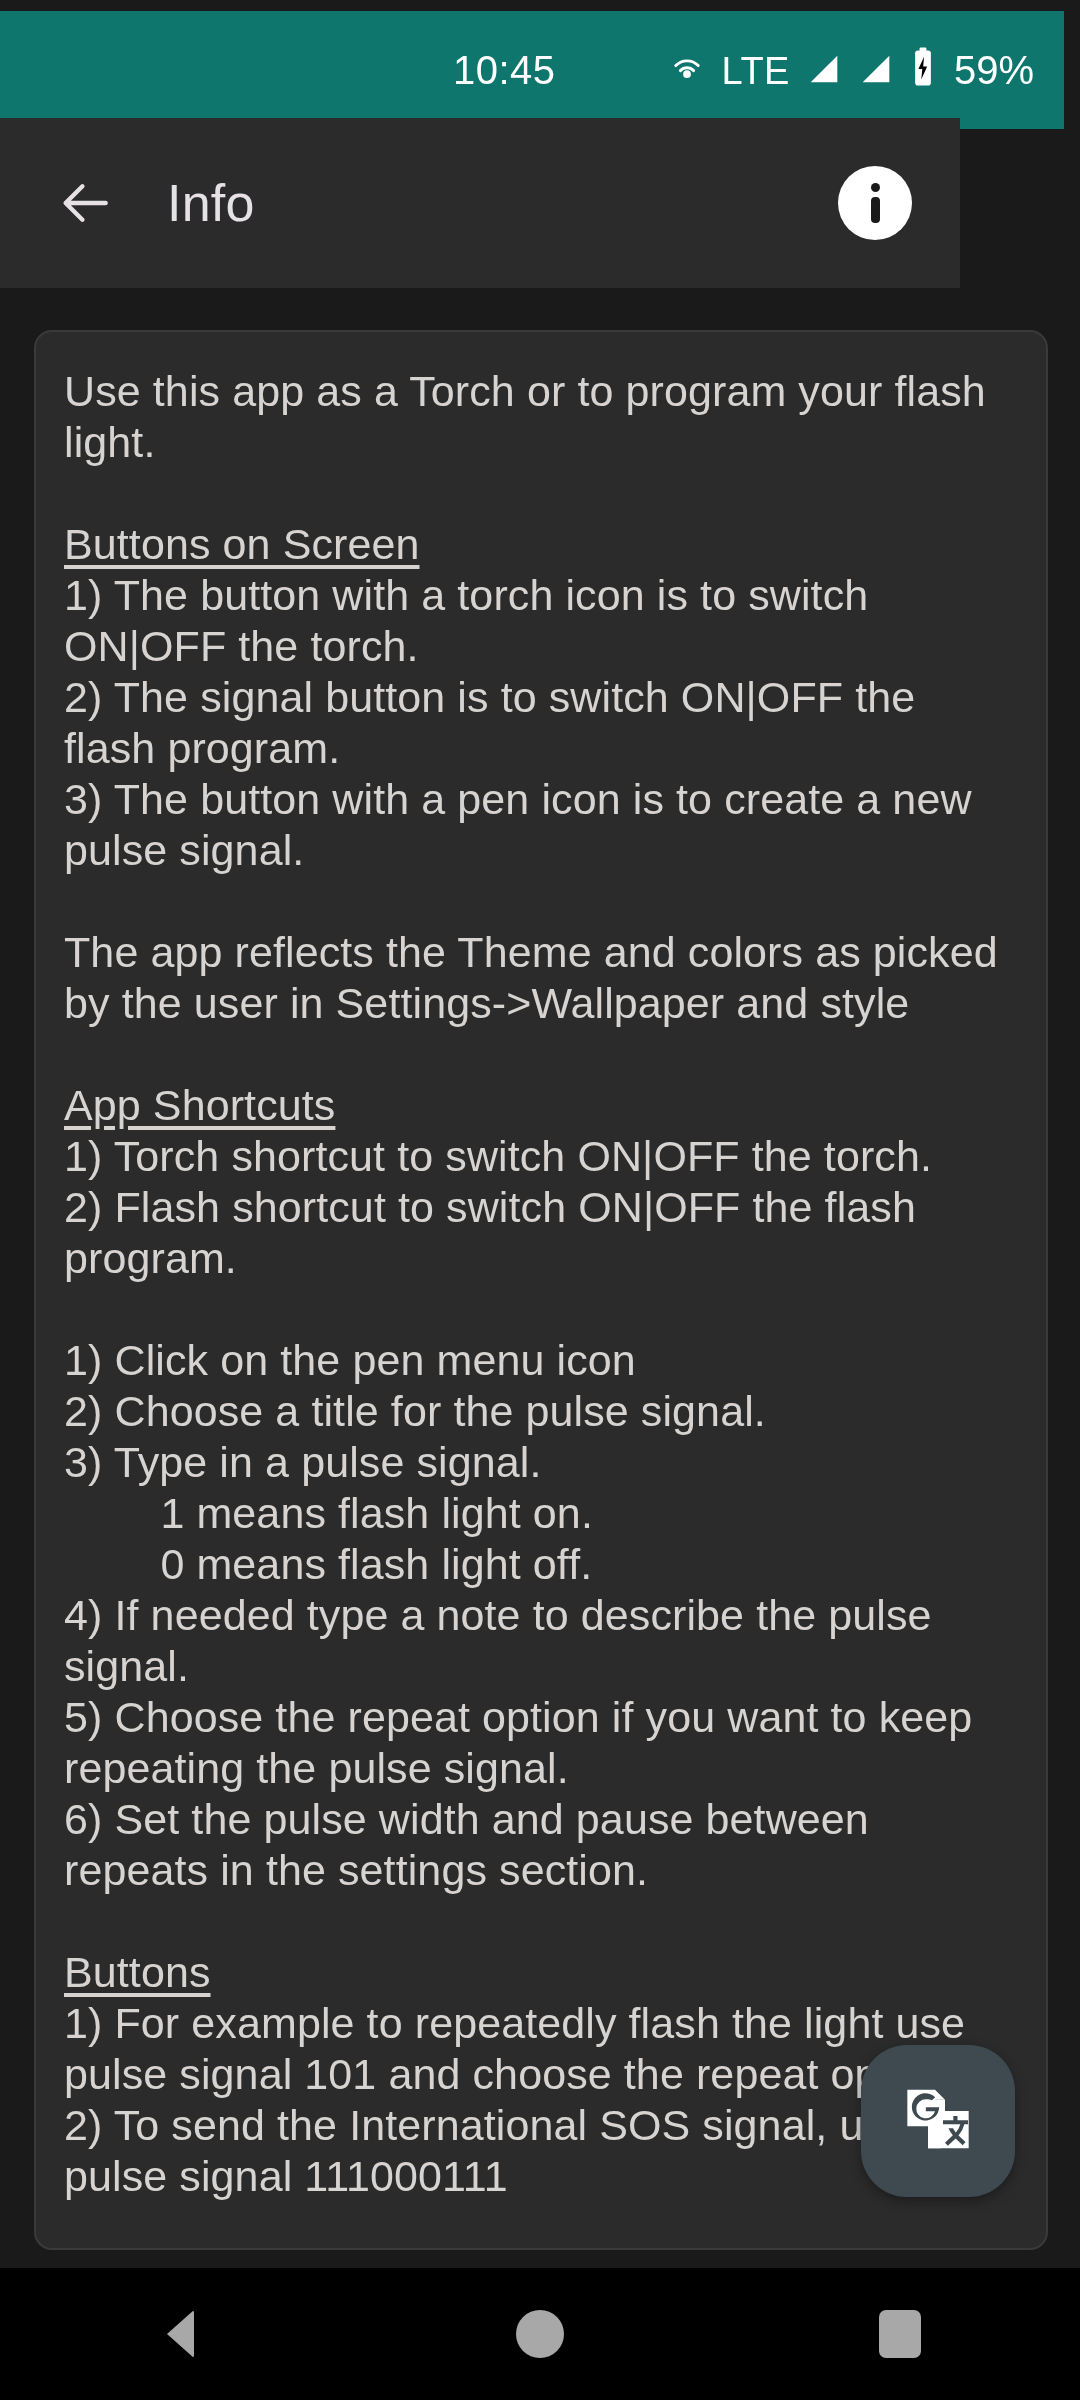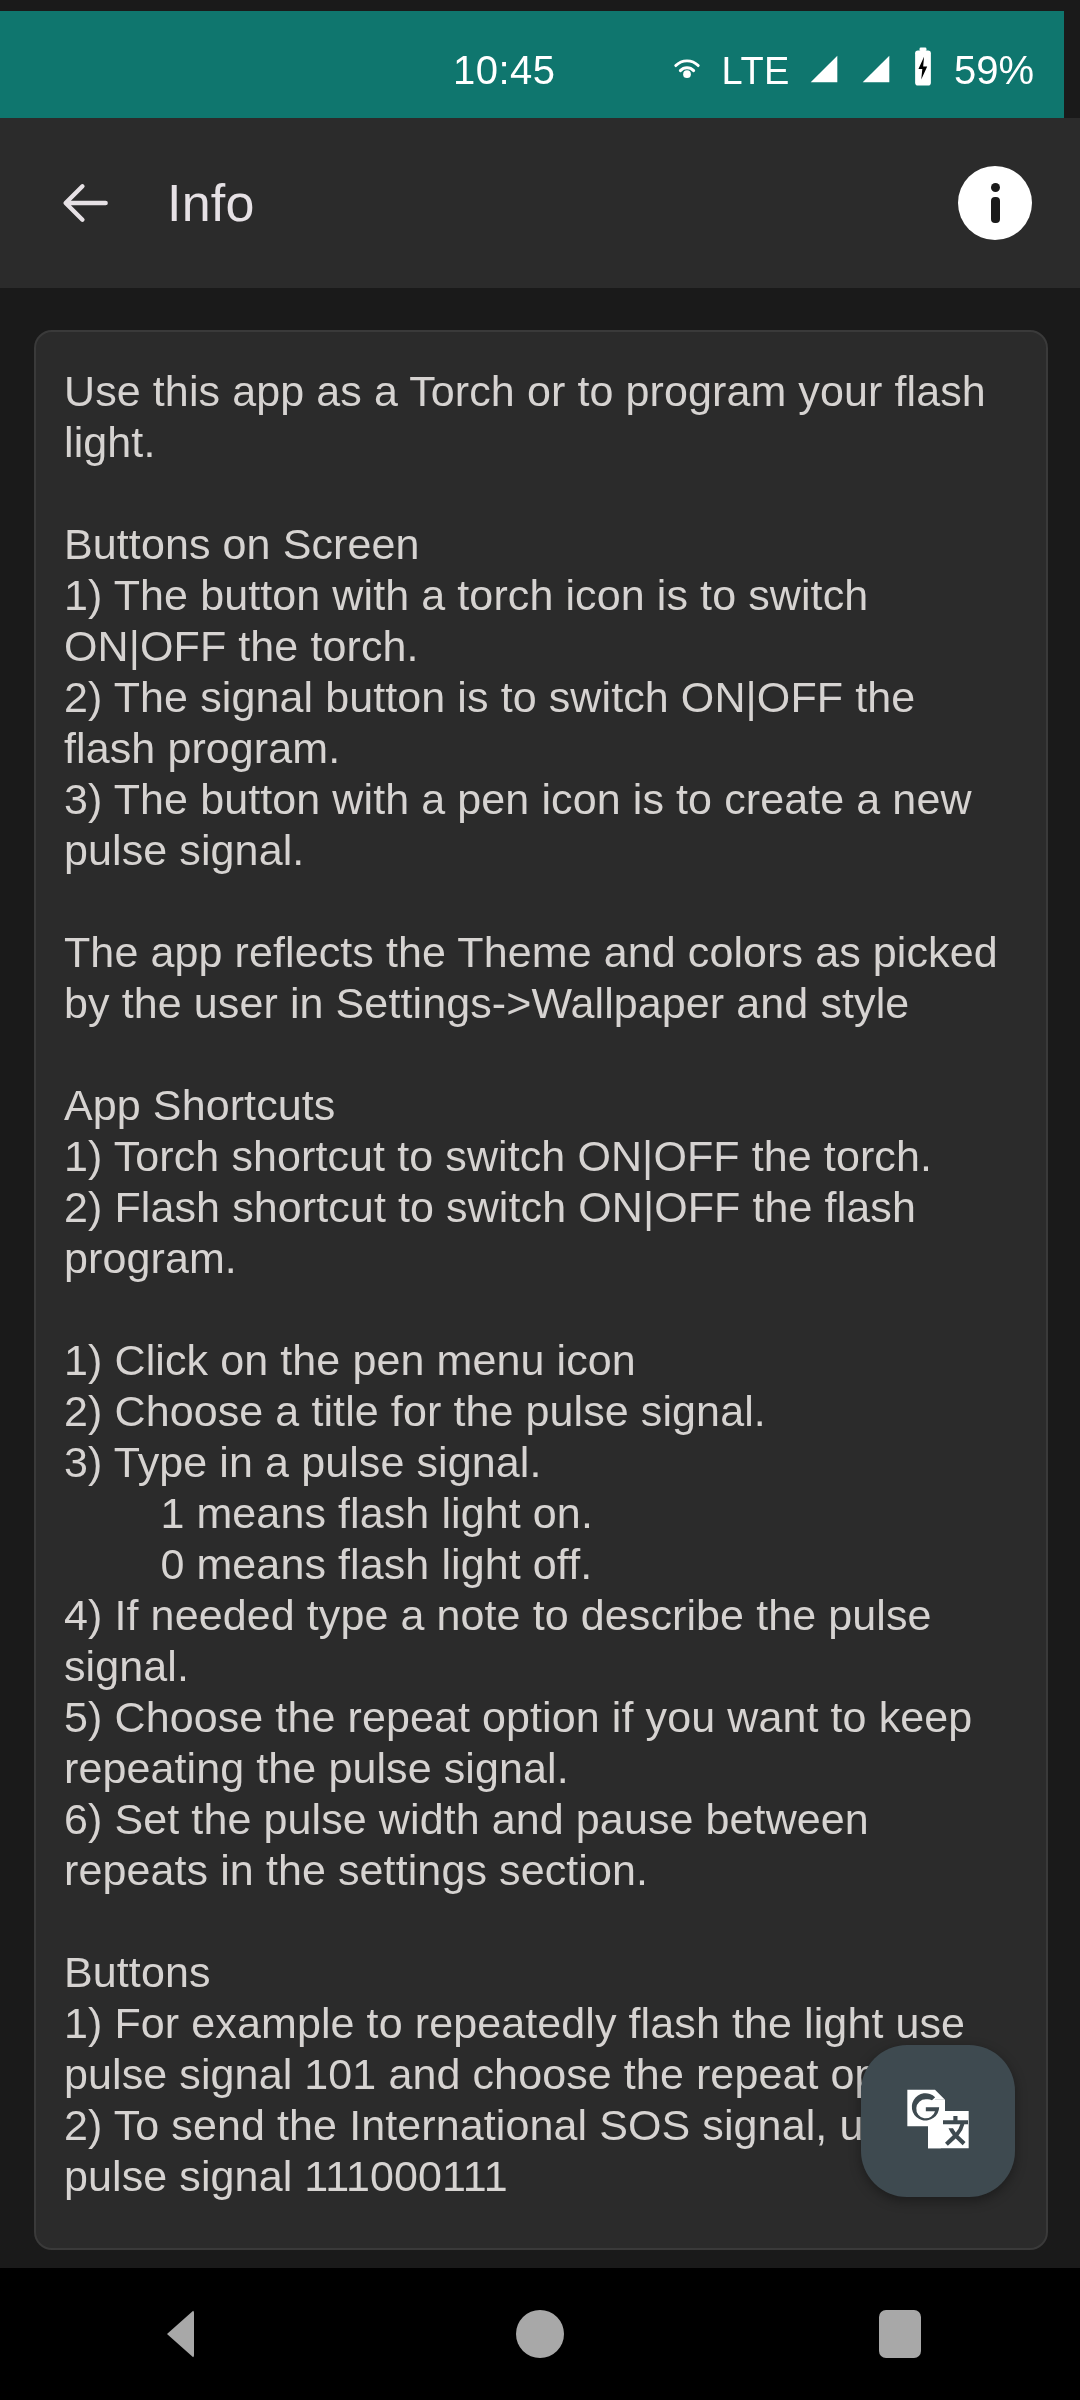--- a/index.html
+++ b/index.html
@@ -57,21 +57,21 @@
   .battery-pct {
     color: #ffffff;
     font-size: 40px;
     margin-left: 4px;
   }
 
   
   .app-bar {
     position: absolute;
     top: 118px; left: 0;
-    width: 1080px;
+    width: 960px;
     height: 170px;
     background: #2b2b2b;
     display: flex;
     align-items: center;
     box-sizing: border-box;
     padding: 0 40px 0 45px;
   }
   .back-btn {
     width: 80px; height: 80px;
     display: flex; align-items: center; justify-content: center;
@@ -123,21 +123,21 @@
     padding: 34px 28px 0 28px;
   }
   .info-text {
     color: #d6d3d1;
     font-size: 43px;
     line-height: 51px;
     white-space: pre-wrap;
     word-wrap: break-word;
     letter-spacing: 0.1px;
   }
-  .info-text .u { text-underline-offset: 6px; }
+  .info-text .u { text-decoration: underline; text-underline-offset: 6px; }
 
   
   .fab-translate {
     position: absolute;
     left: 861px;
     top: 2045px;
     width: 154px;
     height: 152px;
     border-radius: 46px;
     background: #3e4a50;

